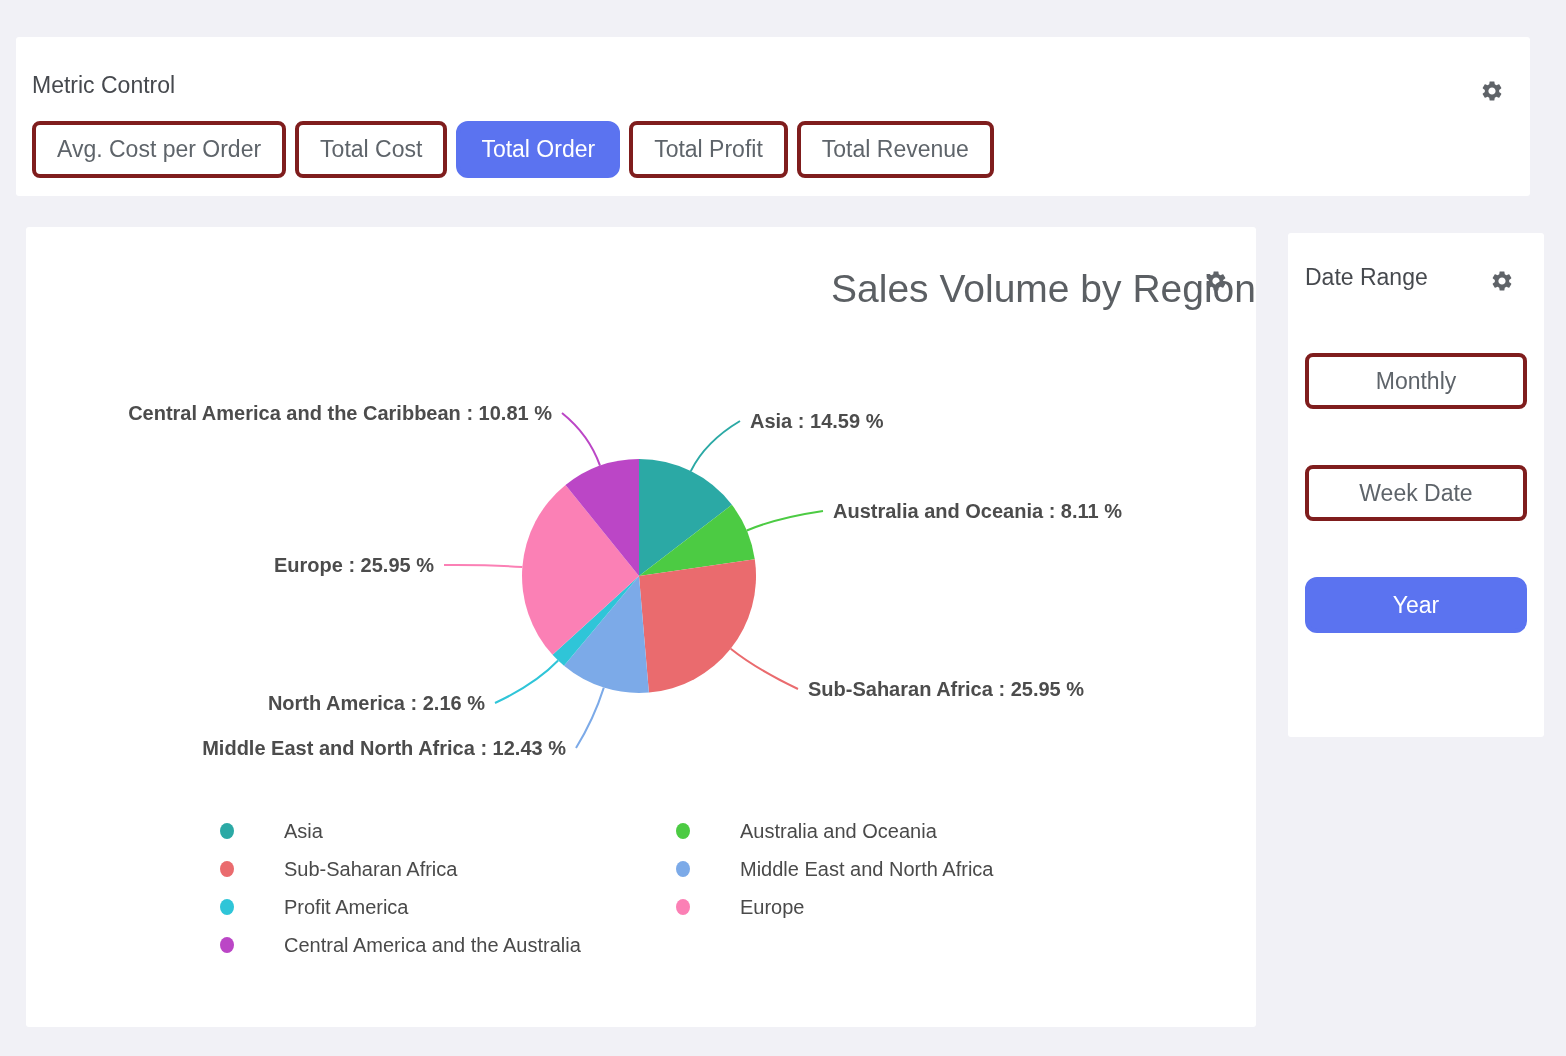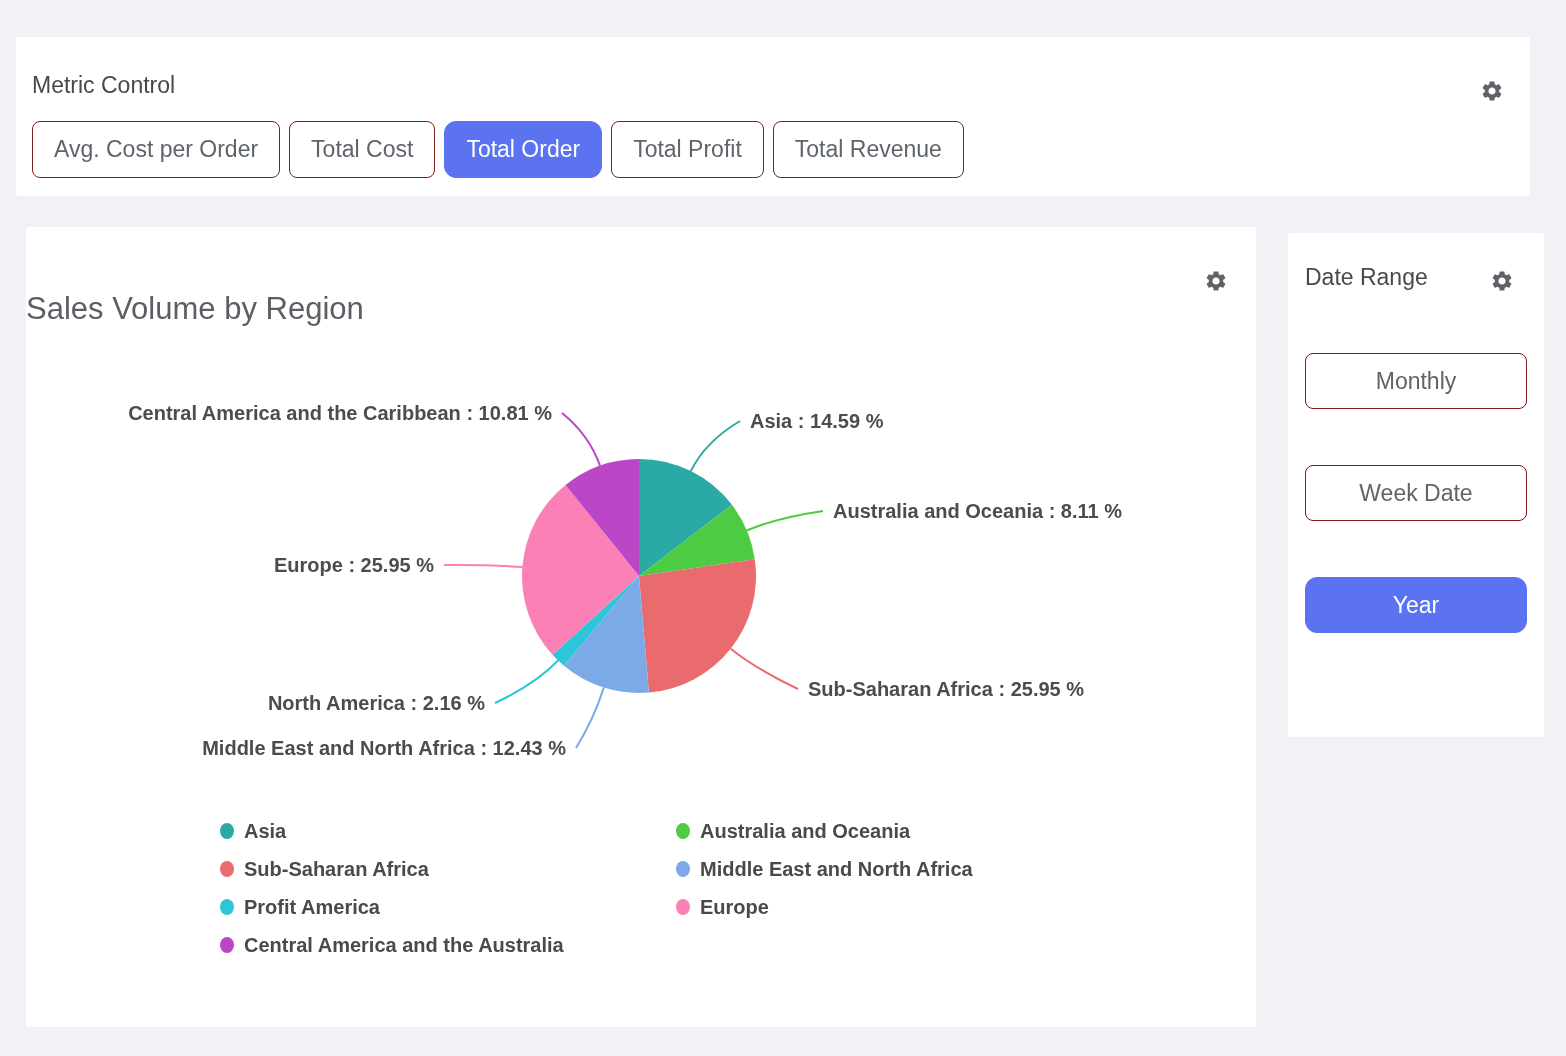--- a/index.html
+++ b/index.html
@@ -24,21 +24,21 @@
   .card-title{
     position:absolute; left:16px; top:34px;
     font-size:23px; line-height:28px; color:#46494e;
   }
   .metric-buttons{
     position:absolute; left:16px; top:84px;
     display:flex; gap:9px;
   }
   .pill{
     background:#fff;
-    border:1px solid #7f1d1d;
+    border:4px solid #7f1d1d;
     border-radius:8px;
     height:57px;
     padding:0 21px;
     font-family:"Liberation Sans", sans-serif;
     font-size:23px;
     color:#5e646a;
     cursor:pointer;
     white-space:nowrap;
   }
   .pill.selected{
@@ -51,42 +51,42 @@
     position:absolute;
     width:24px; height:24px;
     border:none; background:transparent; padding:0;
     cursor:pointer;
   }
   .icon-btn svg{ display:block; width:24px; height:24px; fill:#5f6368; }
   .metric-card .icon-btn{ right:26px; top:42px; }
   
   .chart-card{ left:26px; top:227px; width:1230px; height:800px; }
   .chart-title{
-    position:absolute; left:0; top:64px; width:100%;
-    text-align:left;
-    font-size:31px; line-height:36px; color:#5b5f63;
+    position:absolute; left:0; top:44px; width:100%;
+    text-align:right;
+    font-size:39px; line-height:36px; color:#5b5f63;
   }
   .chart-card .icon-btn{ right:28px; top:42px; }
   #pie-svg{ position:absolute; left:0; top:0; }
   .pie-label{ font:700 20px "Liberation Sans", sans-serif; fill:#4c4c4c; }
   .legend-col{
     position:absolute; top:585px;
     display:flex; flex-direction:column;
   }
   .legend-col.col-1{ left:194px; }
   .legend-col.col-2{ left:650px; }
   .legend-item{
     height:38px; display:flex; align-items:center; cursor:pointer;
   }
   .legend-dot{
     width:14px; height:16px; border-radius:50%;
     margin-right:10px; flex:0 0 auto;
   }
   .legend-label{
-    font-size:20px; font-weight:700; color:#4a4a4a; white-space:nowrap;
+    font-size:20px; font-weight:400; color:#4a4a4a; white-space:nowrap;margin-left:40px;
   }
   
   .date-card{ left:1288px; top:233px; width:256px; height:504px; }
   .date-card .card-title{ left:17px; top:30px; }
   .date-card .icon-btn{ right:30px; top:36px; }
   .date-buttons{
     position:absolute; left:17px; right:17px; top:80px;
     display:flex; flex-direction:column; gap:16px;
   }
   .date-buttons .pill{ width:100%; height:56px; text-align:center; padding:0;margin-top:40px; }

